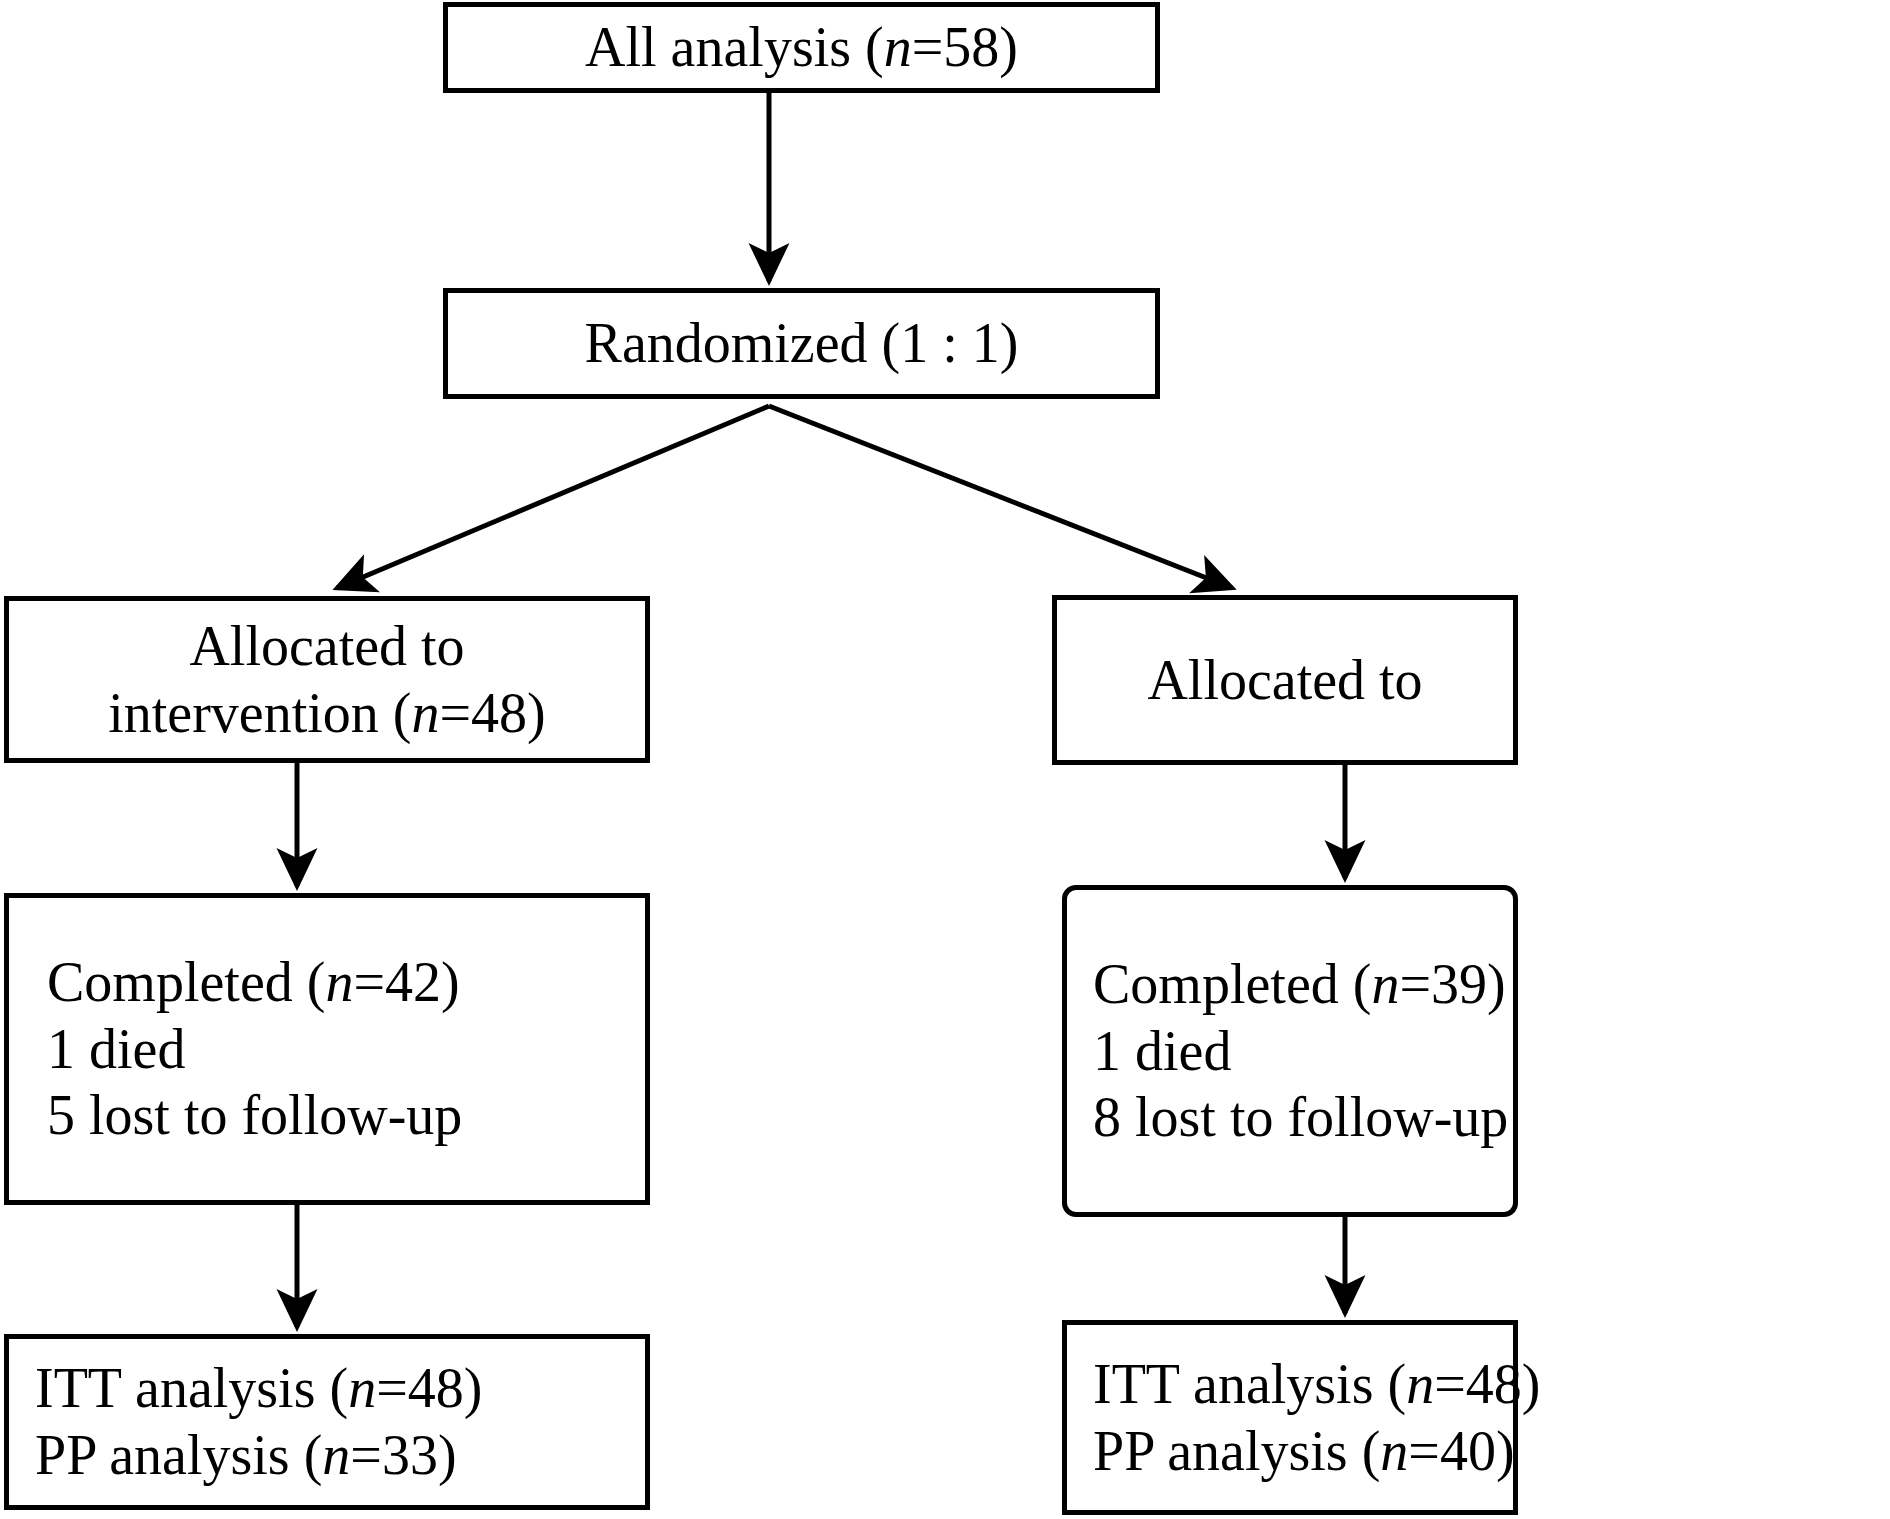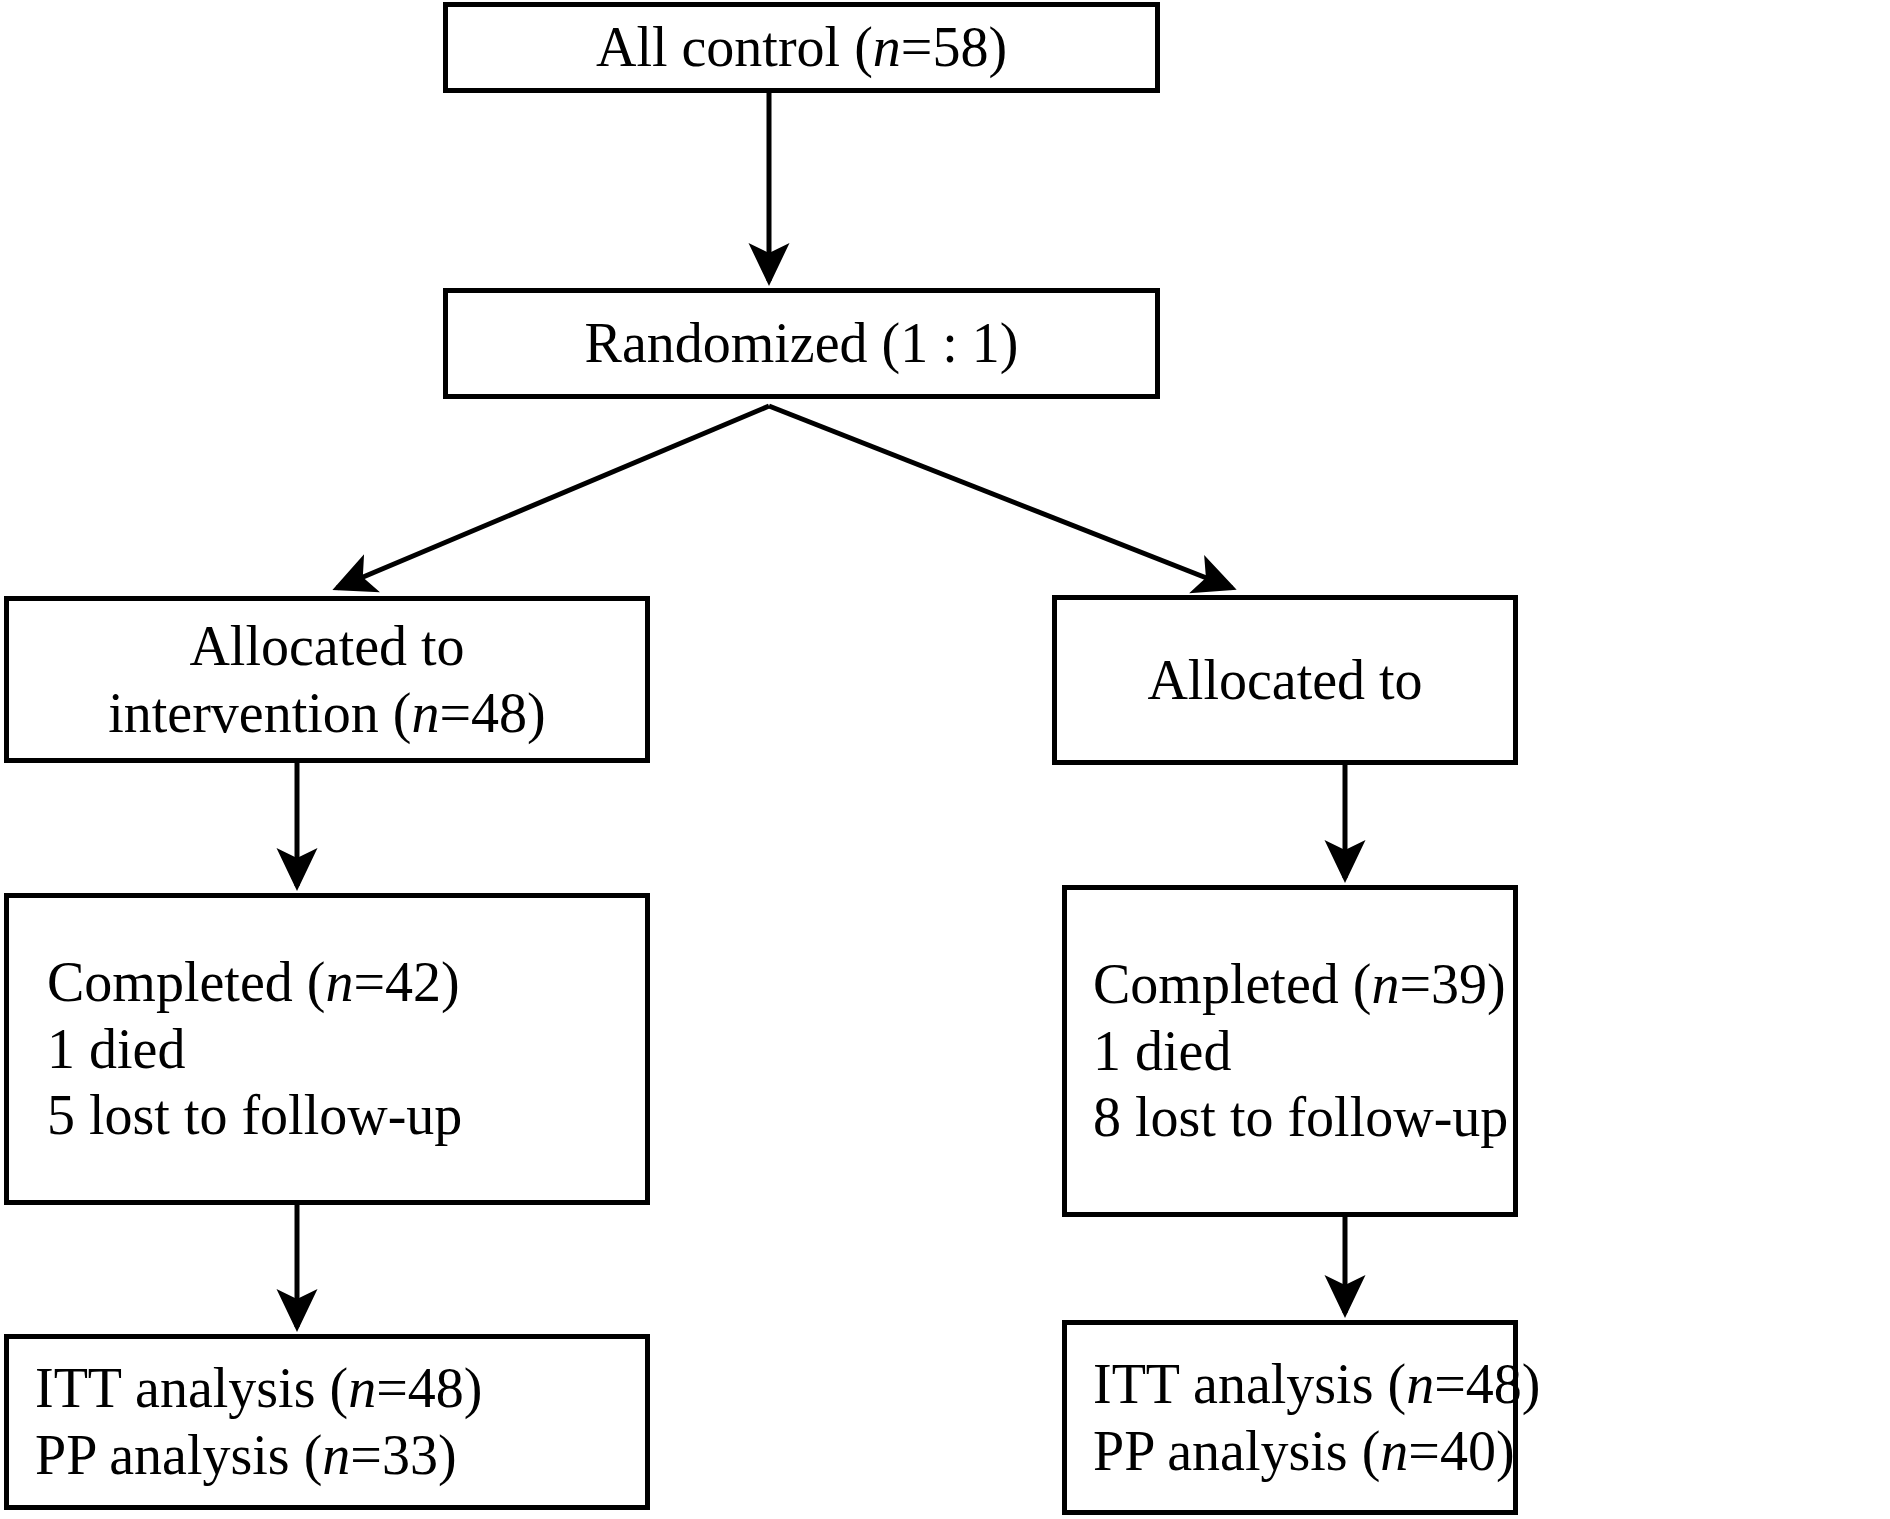--- a/index.html
+++ b/index.html
@@ -66,21 +66,21 @@
     <line x1="297" y1="763" x2="297" y2="886" stroke="#000000" stroke-width="5" marker-end="url(#arrowhead)"></line>
 
     <line x1="1345" y1="765" x2="1345" y2="878" stroke="#000000" stroke-width="5" marker-end="url(#arrowhead)"></line>
 
     <line x1="297" y1="1205" x2="297" y2="1327" stroke="#000000" stroke-width="5" marker-end="url(#arrowhead)"></line>
 
     <line x1="1345" y1="1217" x2="1345" y2="1313" stroke="#000000" stroke-width="5" marker-end="url(#arrowhead)"></line>
   </svg>
 
   <div class="box centered" style="left:443px; top:2px; width:717px; height:91px;">
-    <div class="line"><span>All control (</span><span class="ital">n</span><span>=</span><span>58</span><span>)</span></div>
+    <div class="line"><span>All analysis (</span><span class="ital">n</span><span>=</span><span>58</span><span>)</span></div>
   </div>
 
   <div class="box centered" style="left:443px; top:288px; width:717px; height:111px;">
     <div class="line">Randomized (1 : 1)</div>
   </div>
 
   <div class="box centered" style="left:4px; top:596px; width:646px; height:167px;">
     <div class="line">Allocated to</div>
     <div class="line"><span>intervention (</span><span class="ital">n</span><span>=</span><span>48</span><span>)</span></div>
   </div>
@@ -88,21 +88,21 @@
   <div class="box centered" style="left:1052px; top:595px; width:466px; height:170px;">
     <div class="line">Allocated to</div>
   </div>
 
   <div class="box leftalign" style="left:4px; top:893px; width:646px; height:312px;padding-left:12px;">
     <div class="line"><span>Completed (</span><span class="ital">n</span><span>=</span><span>42</span><span>)</span></div>
     <div class="line">1 died</div>
     <div class="line">5 lost to follow-up</div>
   </div>
 
-  <div class="box leftalign" style="left:1062px; top:885px; width:456px; height:332px;">
+  <div class="box leftalign" style="left:1062px; top:885px; width:456px; height:332px;border-radius:14px;">
     <div class="line"><span>Completed (</span><span class="ital">n</span><span>=</span><span>39</span><span>)</span></div>
     <div class="line">1 died</div>
     <div class="line">8 lost to follow-up</div>
   </div>
 
   <div class="box leftalign" style="left:4px; top:1334px; width:646px; height:176px;">
     <div class="line"><span>ITT analysis (</span><span class="ital">n</span><span>=</span><span>48</span><span>)</span></div>
     <div class="line"><span>PP analysis (</span><span class="ital">n</span><span>=</span><span>33</span><span>)</span></div>
   </div>
 

